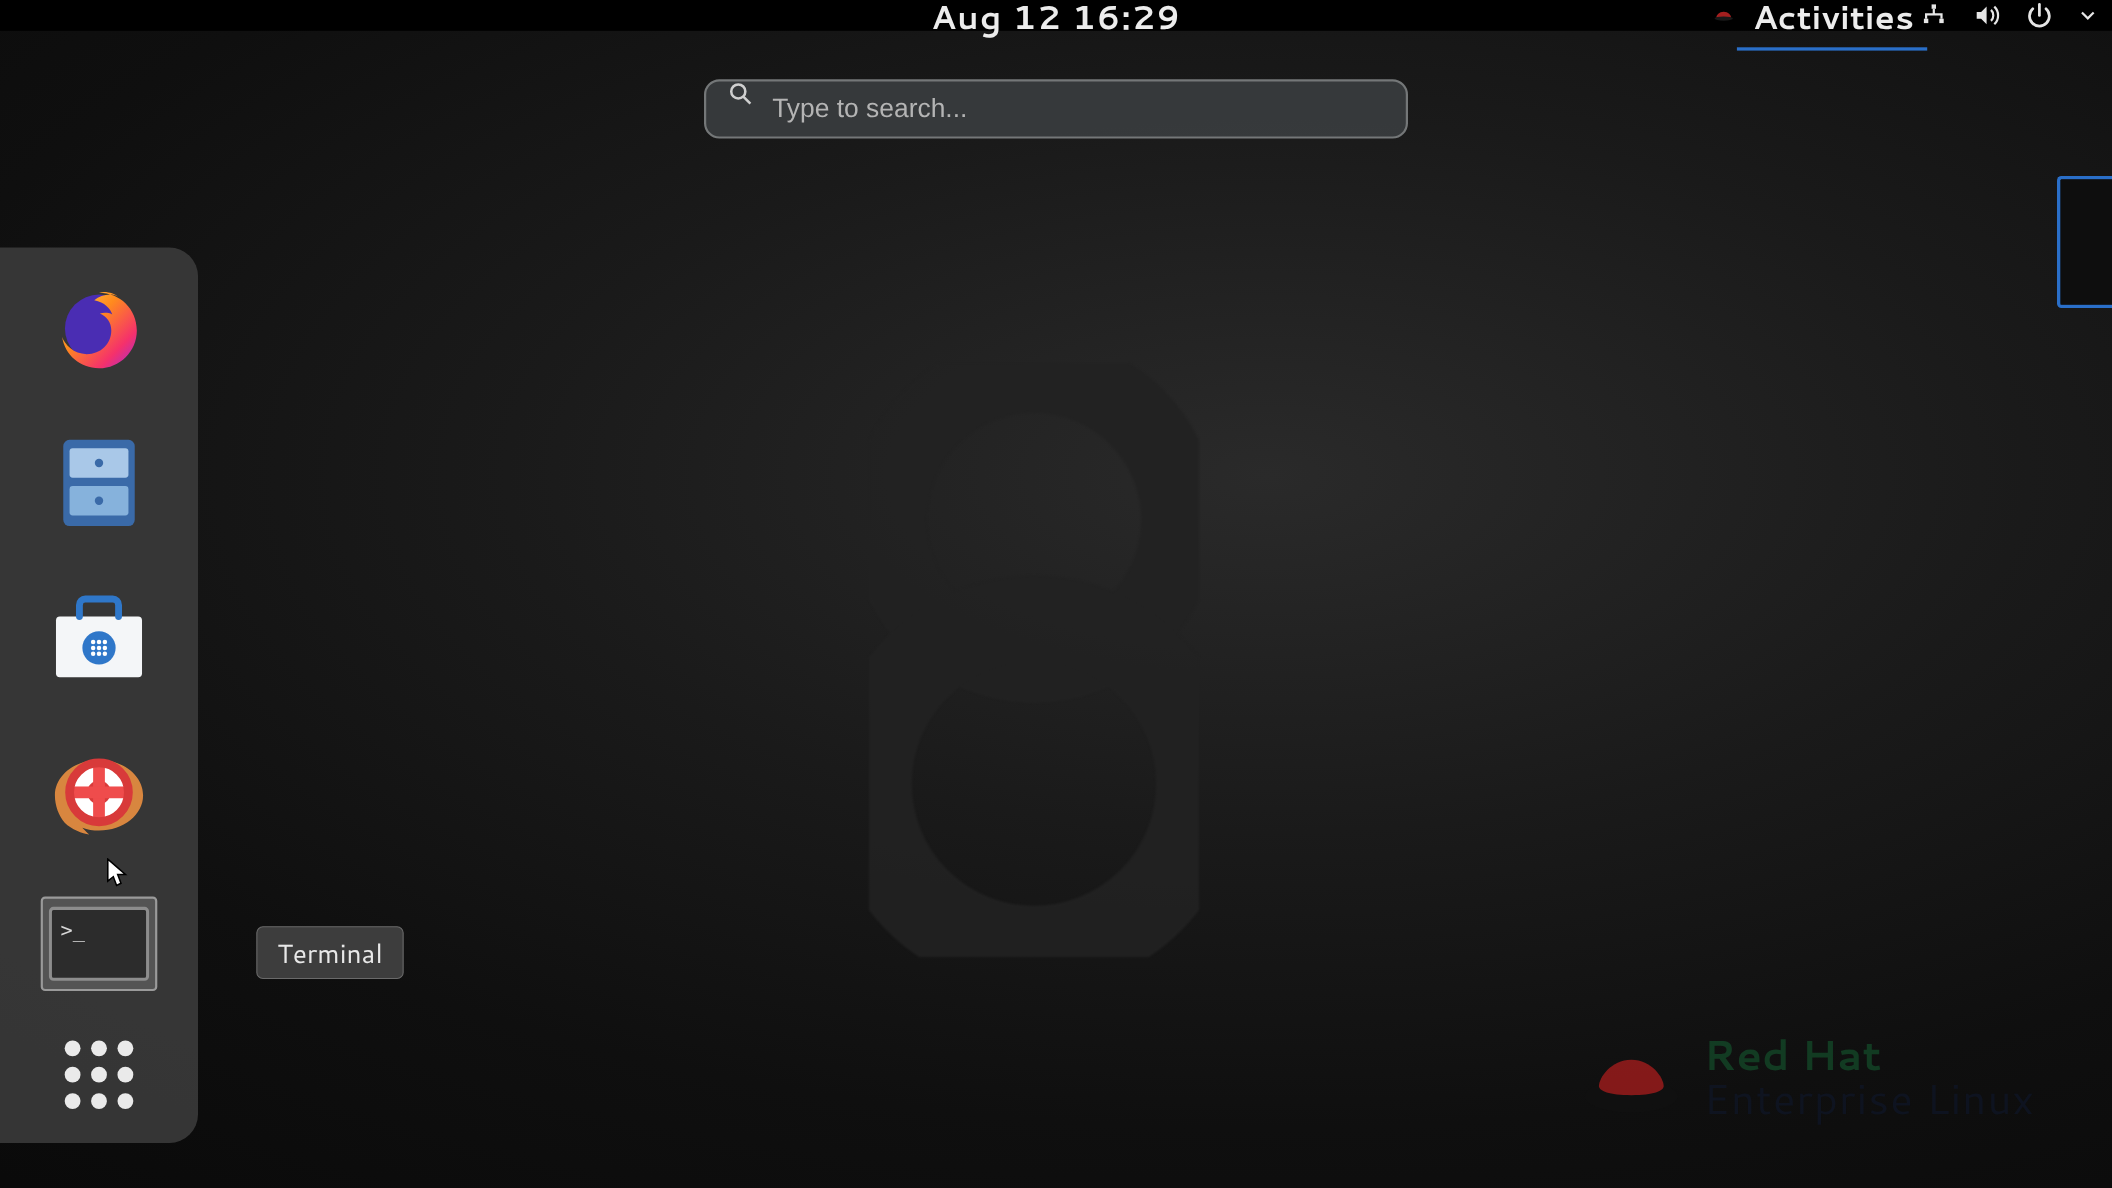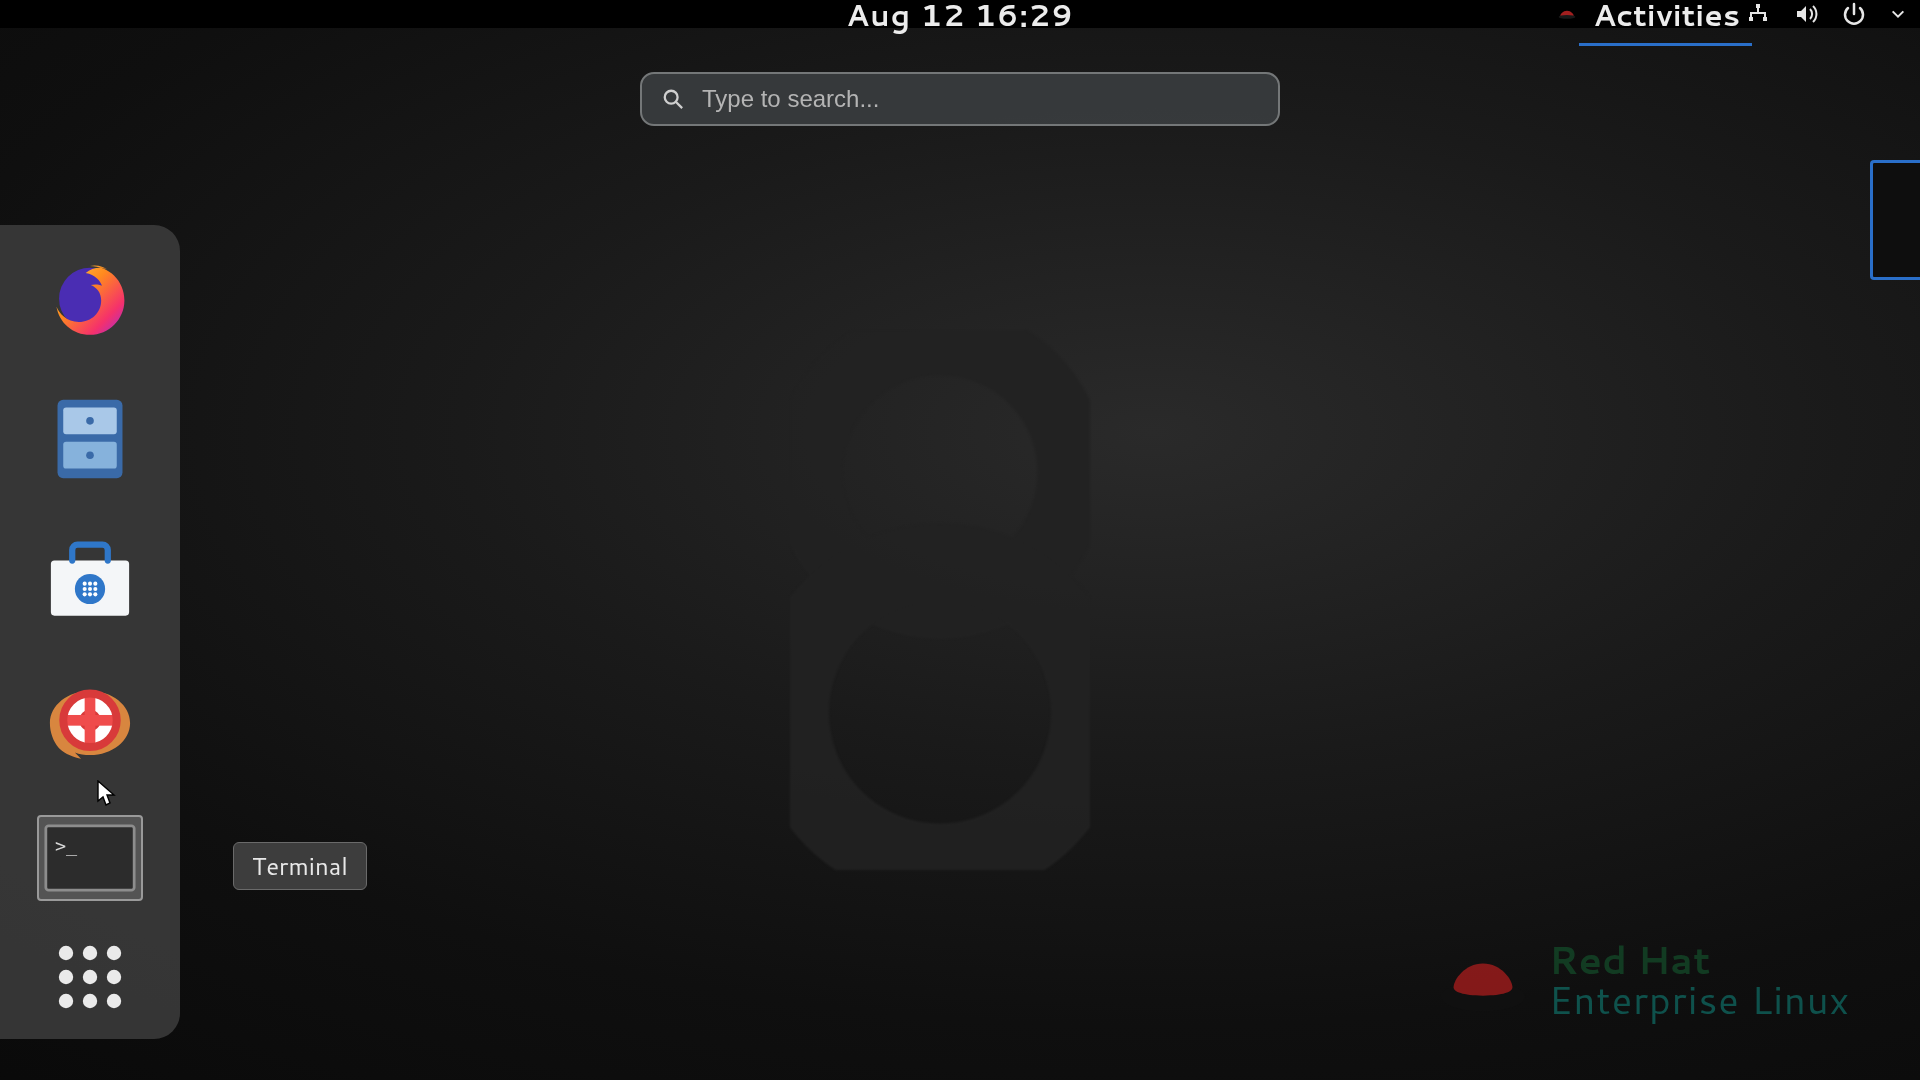--- a/index.html
+++ b/index.html
@@ -47,21 +47,20 @@
     position: absolute;
     top: 72px;
     left: 50%;
     transform: translateX(-50%);
     width: 640px;
     height: 54px;
     background: rgba(60,64,66,0.85);
     border: 2px solid #747778;
     border-radius: 14px;
     display: flex;
-    align-items: center;
     padding: 0 20px;
     gap: 18px;
   }
   .search-wrap svg { width: 22px; height: 22px; fill: #cfcfcf; }
   .search-wrap input {
     flex: 1;
     background: transparent;
     border: none;
     outline: none;
     color: #ddd;
@@ -148,21 +147,21 @@
     position: absolute;
     right: 70px;
     bottom: 60px;
     display: flex;
     align-items: center;
     gap: 20px;
     opacity: 0.65;
   }
   .rh-text { display: flex; flex-direction: column; line-height: 1.05; }
   .rh-text .l1 { font-size: 38px; font-weight: 700; color: #14532d; }
-  .rh-text .l2 { font-size: 38px; font-weight: 400; color: #0f766e; letter-spacing: 1px;}
+  .rh-text .l2 { font-size: 38px; font-weight: 400; color: #0f172a; letter-spacing: 1px;}
 </style>
 </head>
 <body>
 
 <div class="top-bar">
   <div class="top-left">
     <svg class="fedora-dot" viewBox="0 0 24 24">
         <path fill="#a31f1f" d="M4 14c0-2 3-6 8-6s8 4 8 6c0 1-2 2-8 2S4 15 4 14z"></path>
         <ellipse cx="12" cy="15.5" rx="10" ry="2.3" fill="#191919"></ellipse>
       </svg>

